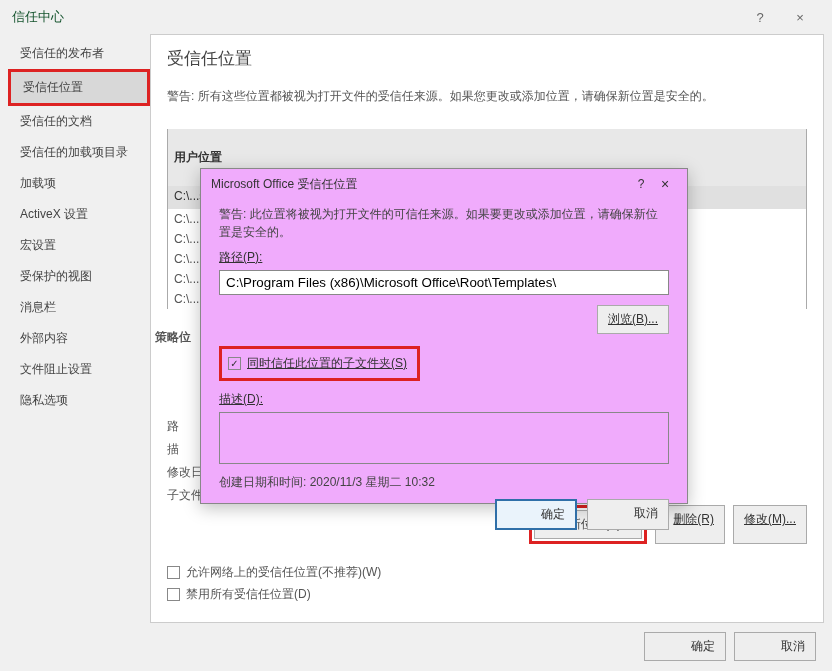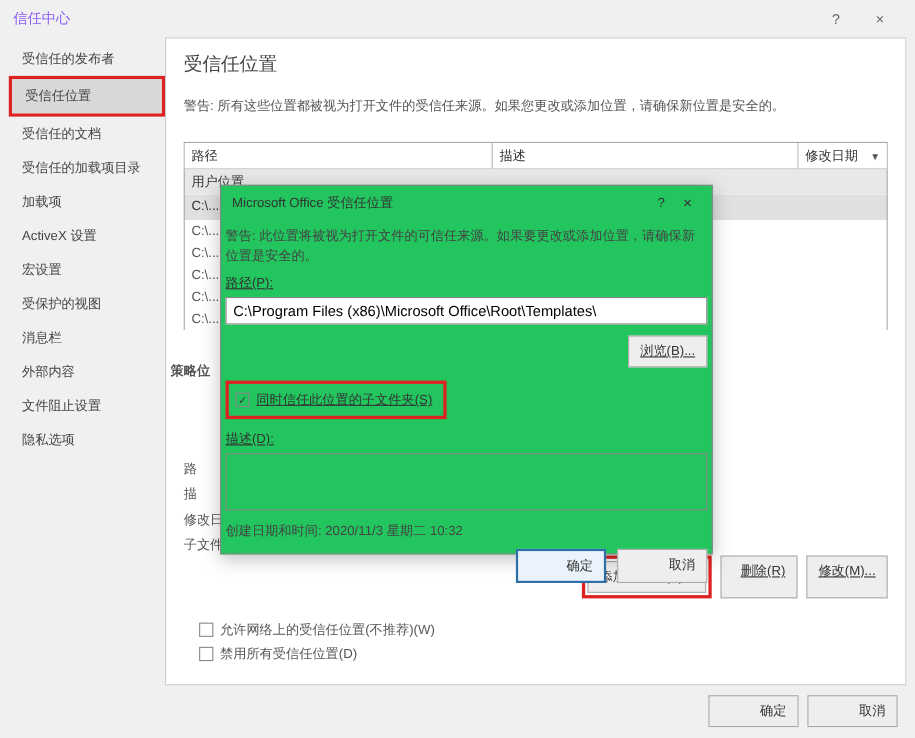--- a/index.html
+++ b/index.html
@@ -1,55 +1,55 @@
 <!DOCTYPE html>
 <html><head>
 <meta charset="utf-8">
 <style>
   * { box-sizing: border-box; font-family: "Microsoft YaHei", "Segoe UI", sans-serif; }
   body { margin: 0; background: #fff; width: 832px; height: 671px; overflow: hidden; font-size: 12px; color: #333; }
   .main-window { width: 832px; height: 671px; position: relative; background: #f0f0f0; }
   .titlebar { height: 34px; display: flex; align-items: center; padding: 0 12px; }
-  .titlebar-title { flex: 1; color: #8b5cf6; font-size: 13px; }
+  .titlebar-title { flex: 1; color: #14532d; font-size: 13px; }
   .titlebar-btn { width: 40px; height: 28px; display: flex; align-items: center; justify-content: center; color: #666; font-size: 13px; }
   .main-body { position: absolute; top: 34px; bottom: 48px; left: 8px; right: 8px; display: flex; }
   .sidebar { width: 142px; background: #f0f0f0; padding-top: 4px; }
   .sidebar-item { padding: 7px 12px; color: #444; cursor: default; }
   .sidebar-item.selected { background: #d8d8d8; }
   .red-box1 { border: 3px solid #d22; }
   .content-panel { flex: 1; background: #fff; border: 1px solid #ccc; padding: 12px 16px; position: relative; }
   .content-heading { font-size: 17px; color: #444; margin-bottom: 18px; }
   .warning-text { color: #555; margin-bottom: 24px; }
   .table-header { display: flex; border: 1px solid #aaa; background: #fff; }
   .th { border-right: 1px solid #aaa; padding: 3px 6px; background: #fff; }
   .th.path { width: 280px; }
   .th.desc { flex: 1; }
   .th.date { width: 80px; border-right: none; display:flex; align-items:center; justify-content:space-between;}
   .caret-down { font-size:9px; color:#555;}
-  .section-row { background: #e8e8e8; padding: 3px 6px; border-left:1px solid #aaa; border-right:1px solid #aaa; font-weight: normal; }
+  .section-row { background: #e8e8e8; padding: 20px 6px; border-left:1px solid #aaa; border-right:1px solid #aaa; font-weight: bold; }
   .data-row { display:flex; padding: 3px 6px; border-left:1px solid #aaa; border-right:1px solid #aaa; background:#e0e0e0;}
   .data-row .cell1 { width: 280px; }
   .data-row .cell2 { flex:1; }
   .partial-rows { border-left:1px solid #aaa; border-right:1px solid #aaa;}
   .partial-row { padding:3px 6px; color:#555;}
   .details-block { position:absolute; left:16px; bottom:112px; }
   .details-block .drow { margin-bottom: 6px; color:#555; }
   .bottom-buttons-row { position:absolute; right:16px; bottom:78px; display:flex; gap:8px; }
   .btn { background:#eee; border:1px solid #aaa; padding:5px 10px; min-width:70px; text-align:right; }
   .red-box-btn { border:3px solid #d22; padding:2px;}
-  .checkbox-row { display:flex; align-items:center; gap:6px; margin:5px 14px; color:#555;}
+  .checkbox-row { display:flex; align-items:center; gap:6px; margin:5px 0; color:#555;}
   .chk { width:13px; height:13px; border:1px solid #888; display:inline-flex; align-items:center; justify-content:center; font-size:10px;}
   .footer { position:absolute; bottom:10px; right:16px; display:flex; gap:8px; }
   
-  .modal { position:absolute; left:200px; top:168px; width:448px; height:336px; background:#22c55e; border:1px solid #888; box-shadow:0 4px 16px rgba(0,0,0,0.25); }
+  .modal { position:absolute; left:200px; top:168px; width:488px; height:336px; background:#f0abfc; border:1px solid #888; box-shadow:0 4px 16px rgba(0,0,0,0.25); }
   .modal-title { height:30px; display:flex; align-items:center; padding:0 10px; font-size:12px; }
   .modal-title .t { flex:1; }
   .modal-title .q { width:24px; text-align:center; color:#333; }
   .modal-title .x { width:24px; text-align:center; color:#333; font-size:14px;}
-  .modal-body { padding: 6px 4px; }
+  .modal-body { padding: 6px 18px; }
   .modal-warn { color:#444; line-height:1.5; margin-bottom:8px;}
   .modal-label { margin:4px 0; }
   .modal-input { width:100%; border:1px solid #888; padding:4px 6px; background:#fff; }
   .browse-row { display:flex; justify-content:flex-end; margin:10px 0 6px 0;}
   .chk-red-wrap { border:3px solid #d22; display:inline-flex; padding:6px 10px 6px 6px; align-items:center; gap:6px; margin:6px 0;}
   .desc-area { width:100%; height:52px; border:1px solid #888; margin-top:2px;}
   .created-row { margin-top:10px; color:#444;}
   .modal-buttons { display:flex; gap:10px; justify-content:flex-end; margin-top:8px;}
   .btn-primary { border:2px solid #2f6fa8; background:#eaf3fb; }
   .policy-label { position:absolute; left:4px; top:294px; color:#555; font-weight:bold;}
@@ -81,28 +81,20 @@
       <div class="sidebar-item">消息栏</div>
       <div class="sidebar-item">外部内容</div>
       <div class="sidebar-item">文件阻止设置</div>
       <div class="sidebar-item">隐私选项</div>
     </div>
 
     <div class="content-panel">
       <div class="content-heading">受信任位置</div>
       <div class="warning-text">警告: 所有这些位置都被视为打开文件的受信任来源。如果您更改或添加位置，请确保新位置是安全的。</div>
 
-      <div class="table-header">
-        <div class="th path">路径</div>
-        <div class="th desc">描述</div>
-        <div class="th date">
-            <span>修改日期</span>
-            <span class="caret-down">▼</span>
-          </div>
-      </div>
       <div class="section-row">用户位置</div>
       <div class="data-row">
         <div class="cell1">C:\...s (x86)\Microsoft Office\Root\Templates\</div>
         <div class="cell2">Excel 默认位置: 应用程序模板</div>
       </div>
       <div class="partial-rows">
         <div class="partial-row">C:\...</div>
         <div class="partial-row">C:\...</div>
         <div class="partial-row">C:\...</div>
         <div class="partial-row">C:\...</div>

